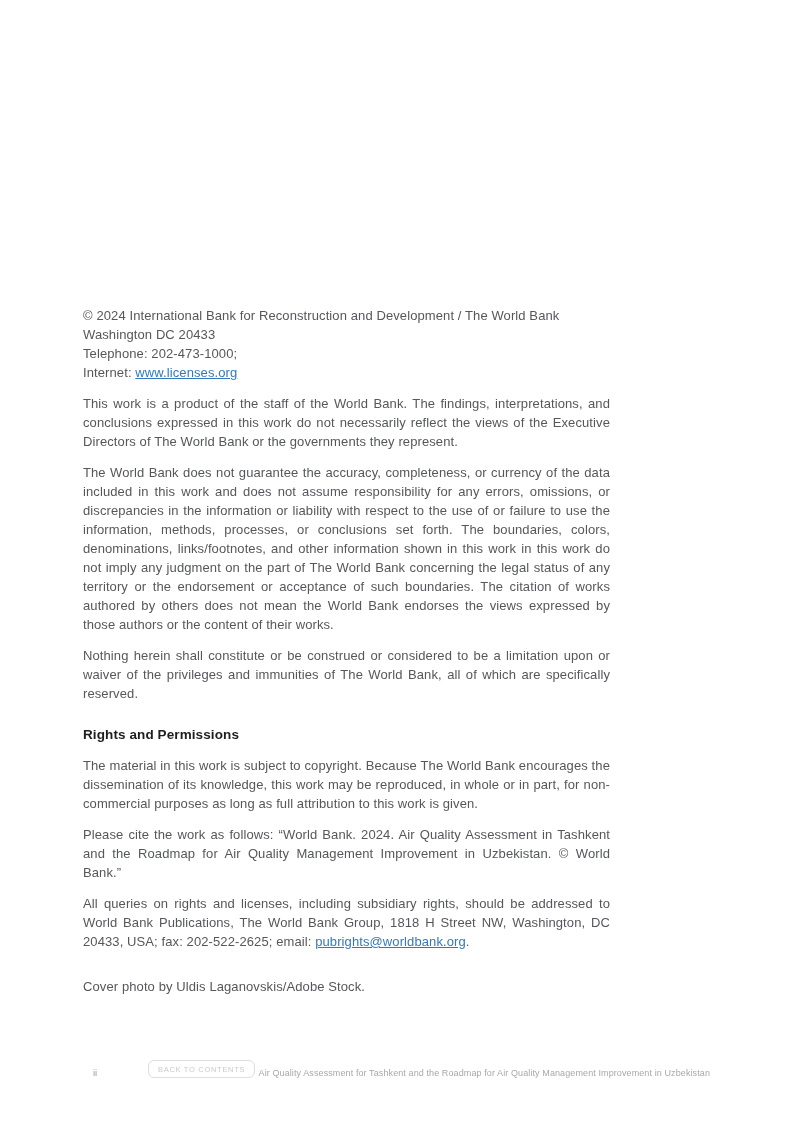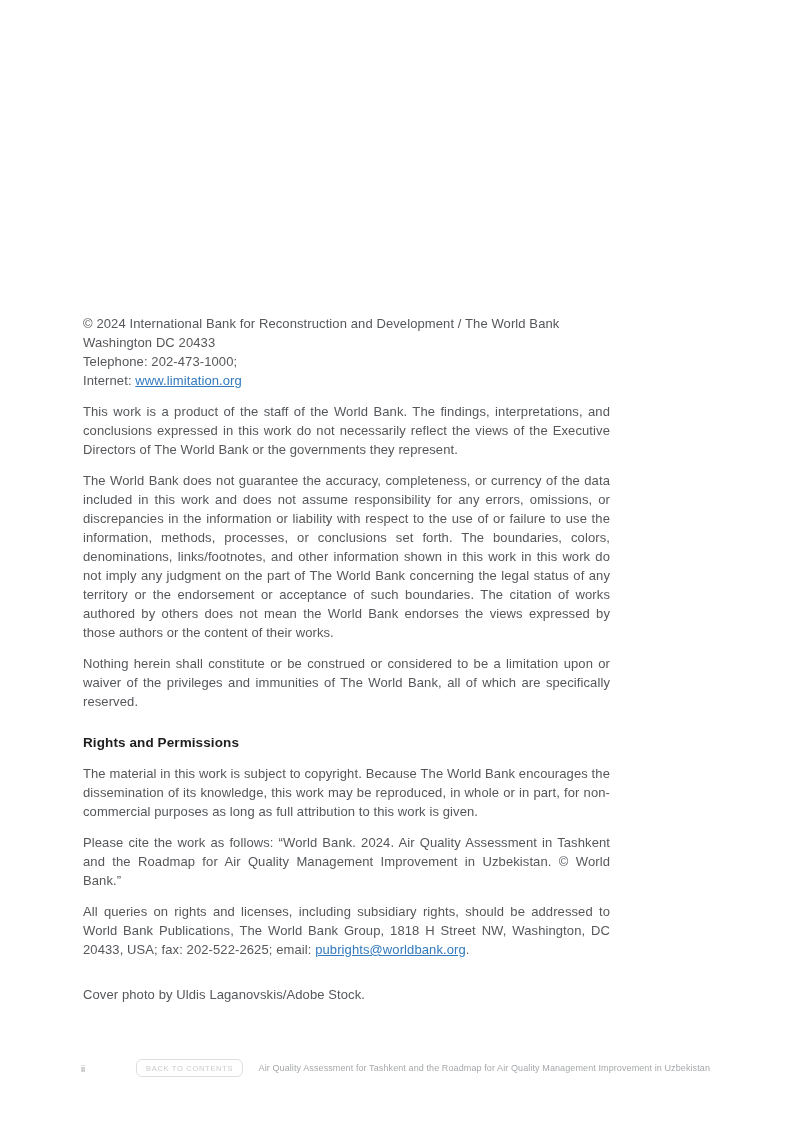--- a/index.html
+++ b/index.html
@@ -7,21 +7,21 @@
   .page {
     position: relative;
     width: 793px;
     height: 1122px;
     background: #ffffff;
     font-family: "Liberation Sans", sans-serif;
     overflow: hidden;
   }
   .content {
     position: absolute;
-    top: 314px;
+    top: 306px;
     left: 83px;
     width: 527px;
     color: #55575a;
     font-size: 13px;
     line-height: 19px;
     letter-spacing: 0.1px;
   }
   .copyright-block div { line-height: 19px; }
   h2 {
     font-size: 13.5px;
@@ -34,26 +34,26 @@
   p { margin-top: 12px; }
   p.just { text-align: justify; }
   a {
     color: #3279be;
     text-decoration: underline;
     cursor: pointer;
   }
   p.cover { margin-top: 26px; }
   .footer {
     position: absolute;
-    left: 81px;
+    left: 93px;
     right: 83px;
     top: 1058px;
     height: 20px;
     display: flex;
-    align-items: center;
+    align-items: flex-end;
   }
   .pagenum {
     color: #9b9da0;
     font-size: 9.5px;
     width: 55px;
   }
   .btc-button {
     display: inline-block;
     border: 1px solid #dcdee0;
     border-radius: 6px;
@@ -76,21 +76,21 @@
 <body>
 
 <div class="page">
 
   <div class="content">
 
     <div class="copyright-block">
       <div>© 2024 International Bank for Reconstruction and Development / The World Bank</div>
       <div>Washington DC 20433</div>
       <div>Telephone: 202-473-1000;</div>
-      <div><span>Internet: </span><a>www.limitation.org</a></div>
+      <div><span>Internet: </span><a>www.licenses.org</a></div>
     </div>
 
     <p class="just">This work is a product of the staff of the World Bank. The findings, interpretations, and conclusions expressed in this work do not necessarily reflect the views of the Executive Directors of The World Bank or the governments they represent.</p>
     <p class="just">The World Bank does not guarantee the accuracy, completeness, or currency of the data included in this work and does not assume responsibility for any errors, omissions, or discrepancies in the information or liability with respect to the use of or failure to use the information, methods, processes, or conclusions set forth. The boundaries, colors, denominations, links/footnotes, and other information shown in this work in this work do not imply any judgment on the part of The World Bank concerning the legal status of any territory or the endorsement or acceptance of such boundaries. The citation of works authored by others does not mean the World Bank endorses the views expressed by those authors or the content of their works.</p>
     <p class="just">Nothing herein shall constitute or be construed or considered to be a limitation upon or waiver of the privileges and immunities of The World Bank, all of which are specifically reserved.</p>
 
     <h2>Rights and Permissions</h2>
     <p class="just">The material in this work is subject to copyright. Because The World Bank encourages the dissemination of its knowledge, this work may be reproduced, in whole or in part, for non-commercial purposes as long as full attribution to this work is given.</p>
     <p class="just">Please cite the work as follows: “World Bank. 2024. Air Quality Assessment in Tashkent and the Roadmap for Air Quality Management Improvement in Uzbekistan. © World Bank.”</p>
     <p class="just"><span>All queries on rights and licenses, including subsidiary rights, should be addressed to World Bank Publications, The World Bank Group, 1818 H Street NW, Washington, DC 20433, USA; fax: 202-522-2625; email: </span><a>pubrights@worldbank.org</a><span>.</span></p>

